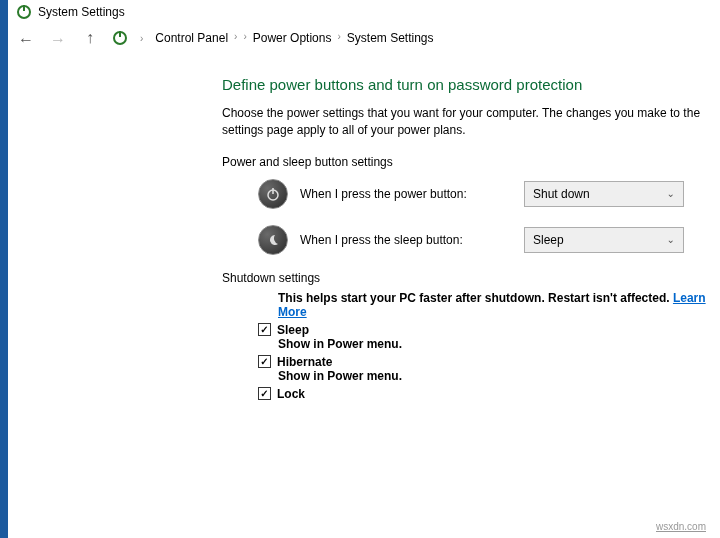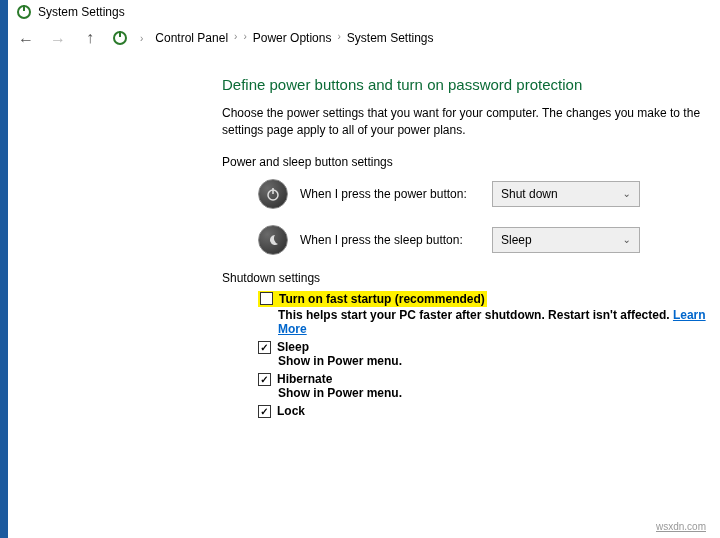--- a/index.html
+++ b/index.html
@@ -14,21 +14,21 @@
     .bc-sep { color: #888; font-size: 10px; }
     .bc-item { color: #000; }
     .content { padding: 24px 0 0 222px; }
     h1 { color: #0b6b36; font-size: 15px; font-weight: 400; margin-bottom: 12px; }
     .desc { font-size: 12px; color: #000; margin-bottom: 16px; line-height: 1.4; max-width: 480px; }
     .section-title { font-size: 12px; color: #000; margin-bottom: 10px; }
     .btn-row { display: flex; align-items: center; gap: 12px; margin: 0 0 16px 36px; }
     .round-icon { width: 30px; height: 30px; border-radius: 50%; background: radial-gradient(circle at 30% 30%, #6a6a6a, #2a2a2a); display: flex; align-items: center; justify-content: center; border: 1px solid #888; }
     .round-icon svg { width: 16px; height: 16px; }
     .btn-label { font-size: 12px; width: 180px; }
-    .dropdown { width: 148px; height: 26px; border: 1px solid #adadad; background: #efefef; display: flex; align-items: center; justify-content: space-between; padding: 0 8px; font-size: 12px; }
+    .dropdown { width: 160px; height: 26px; border: 1px solid #adadad; background: #efefef; display: flex; align-items: center; justify-content: space-between; padding: 0 8px; font-size: 12px; margin-left: 32px; }
     .chev { font-size: 10px; color: #555; }
     .shutdown-section { margin-top: 8px; }
     .ss-title { font-size: 12px; margin-bottom: 6px; }
     .highlight { background: #fff100; display: inline-block; padding: 1px 2px; }
     .ss-item { margin-left: 36px; margin-bottom: 4px; font-size: 12px; }
     .ss-item .line1 { display: flex; align-items: center; gap: 6px; font-weight: 700; }
     .ss-item .line2 { margin-left: 20px; font-weight: 700; font-size: 12px; color: #000; }
     .checkbox { width: 13px; height: 13px; border: 1px solid #333; background: #fff; display: inline-flex; align-items: center; justify-content: center; font-size: 10px; color: #000; }
     .learn { color: #0066cc; text-decoration: underline; }
     .watermark { position: absolute; bottom: 6px; right: 14px; font-size: 10px; color: #999; text-decoration: underline; }
@@ -99,26 +99,20 @@
     <div class="dropdown">
       <span>Sleep</span>
       <span class="chev">⌄</span>
     </div>
   </div>
 
   <div class="shutdown-section">
     <div class="ss-title">Shutdown settings</div>
 
     <div class="ss-item">
-      <div class="highlight">
-        <div class="line1">
-          <span class="checkbox"></span>
-          <span>Turn on fast startup (recommended)</span>
-        </div>
-      </div>
       <div class="line2">
         <span>This helps start your PC faster after shutdown. Restart isn't affected. </span><a class="learn">Learn More</a>
       </div>
     </div>
 
     <div class="ss-item">
       <div class="line1">
         <span class="checkbox">✓</span>
         <span>Sleep</span>
       </div>

